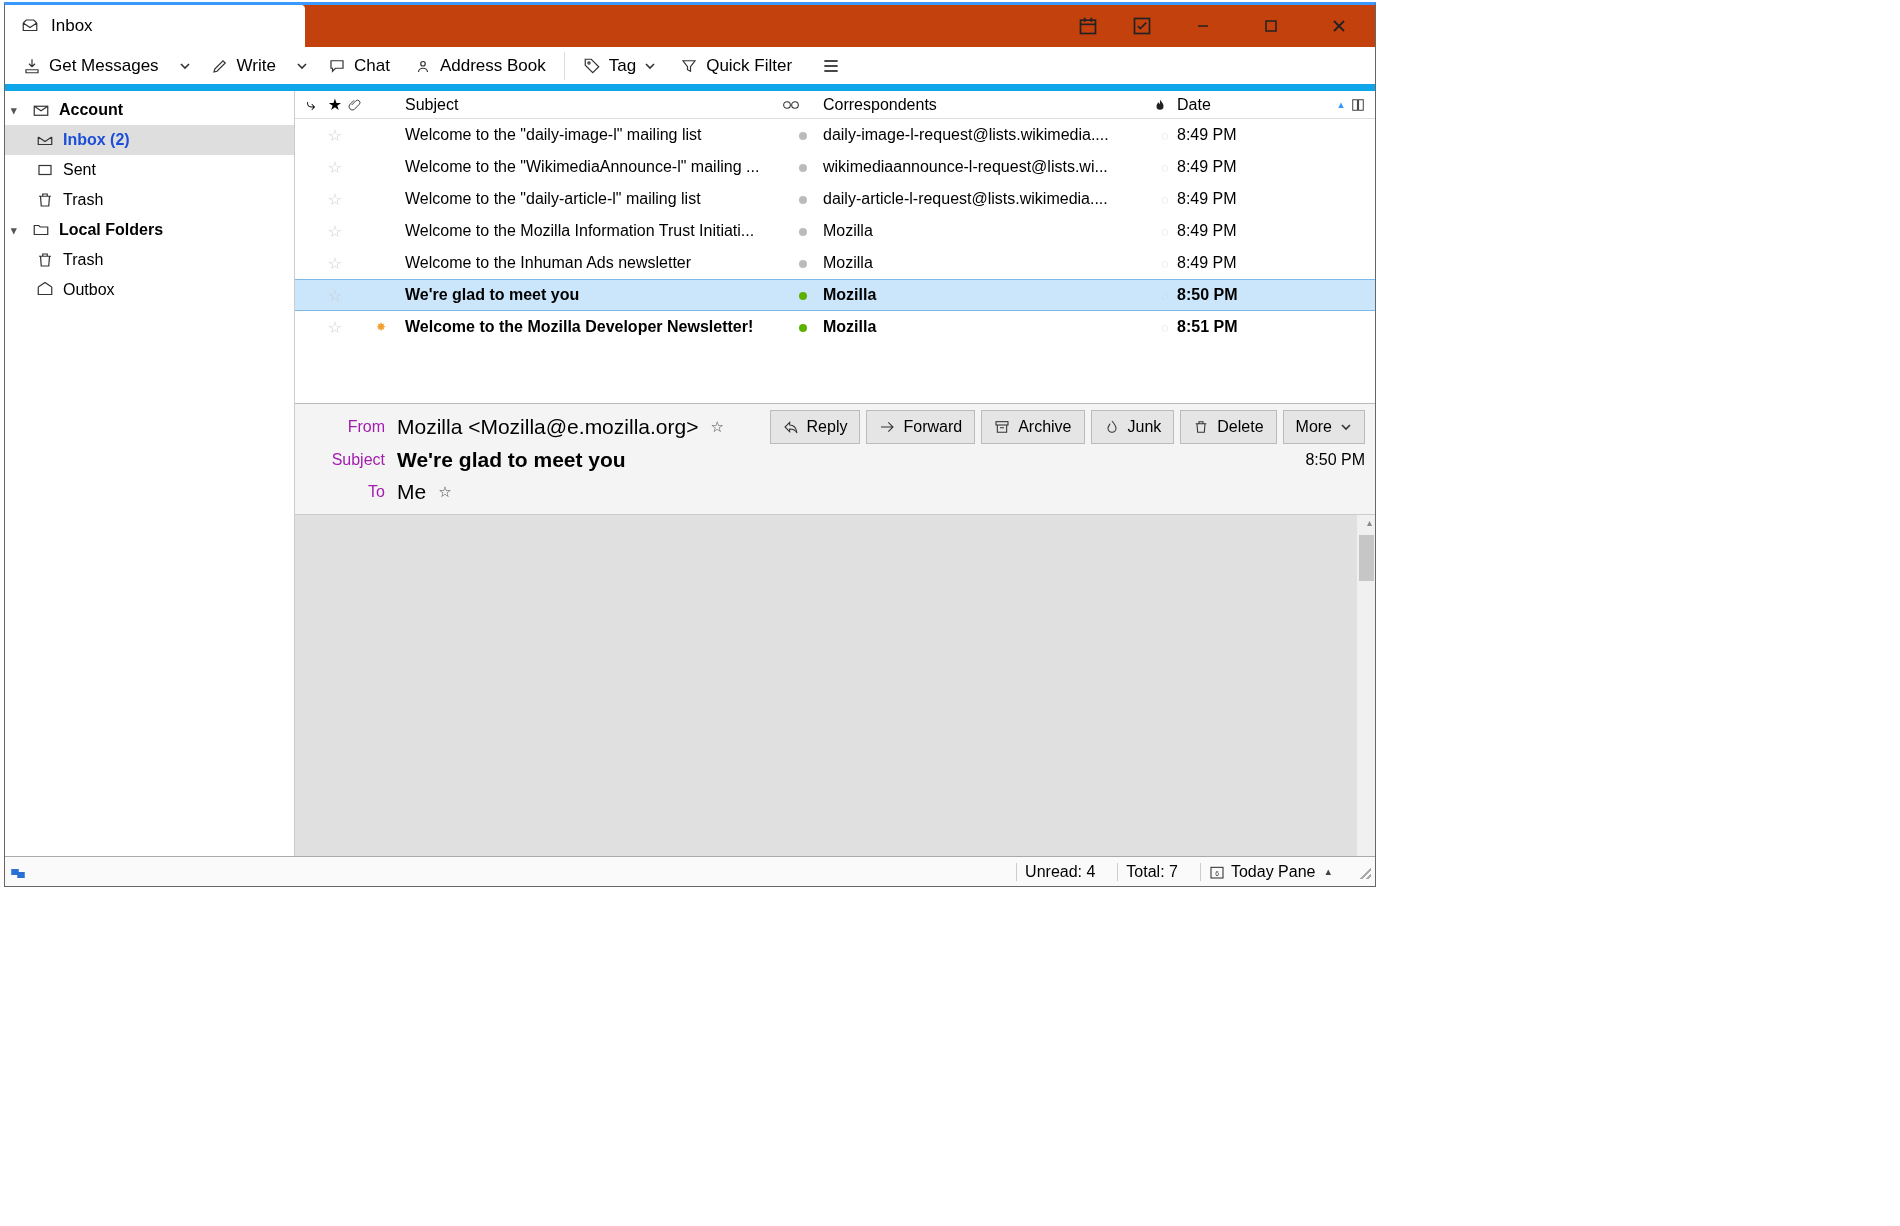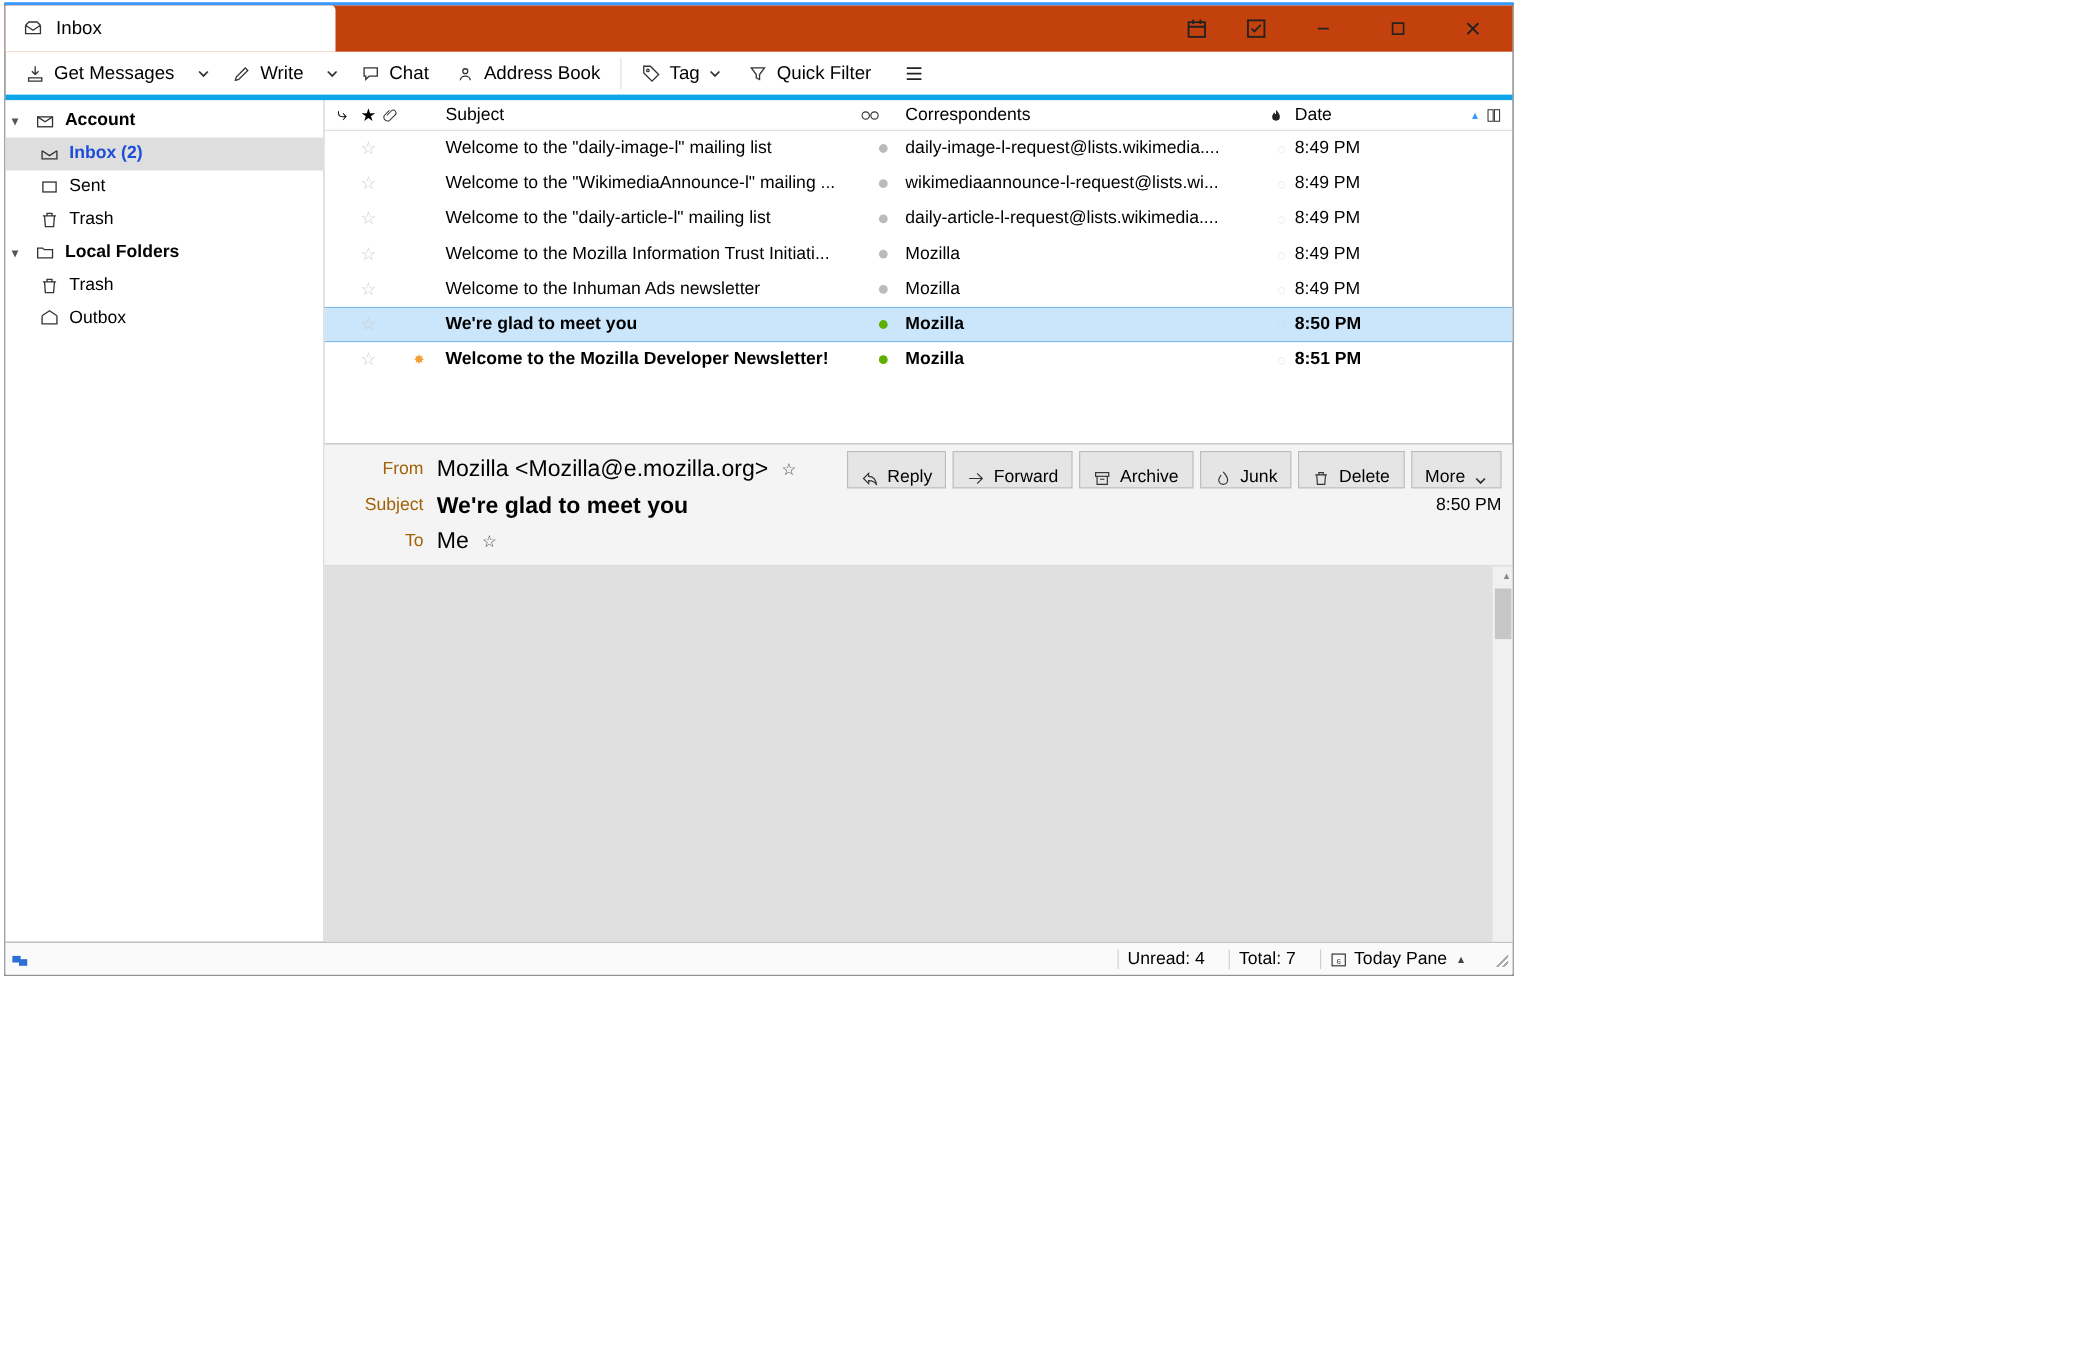--- a/index.html
+++ b/index.html
@@ -58,21 +58,21 @@
   height: 42px;
   display: flex;
   align-items: center;
   justify-content: center;
   font-size: 18px;
 }
 .win-controls .wbtn.small { width: 30px; }
 
 .toolbar {
   height: 44px;
-  border-bottom: 5px solid #0ea5e9;
+  border-bottom: 7px solid #0ea5e9;
   display: flex;
   align-items: center;
   padding: 0 8px;
   gap: 4px;
   position: relative;
 }
 .tbtn {
   height: 36px;
   padding: 0 10px;
   display: flex;
@@ -227,37 +227,37 @@
 }
 .ph-row {
   display: flex;
   align-items: center;
   min-height: 32px;
   gap: 12px;
 }
 .ph-label {
   width: 70px;
   text-align: right;
-  color: #a16207;
+  color: #a21caf;
   font-size: 16px;
 }
 .ph-value { font-size: 21px; }
 .ph-value.bold { font-weight: bold; }
 .ph-actions {
   margin-left: auto;
   display: flex;
   gap: 6px;
 }
 .abtn {
   height: 34px;
   background: #e5e5e5;
   border: 1px solid #bbb;
   padding: 0 12px;
   display: flex;
-  align-items: flex-end;
+  align-items: center;
   gap: 8px;
   font-size: 16px;
   font-family: inherit;
 }
 .ph-date-right { margin-left: auto; font-size: 16px; }
 .star-outline { color: #444; font-size: 15px; }
 
 .body-pane {
   flex: 1;
   background: #e0e0e0;

